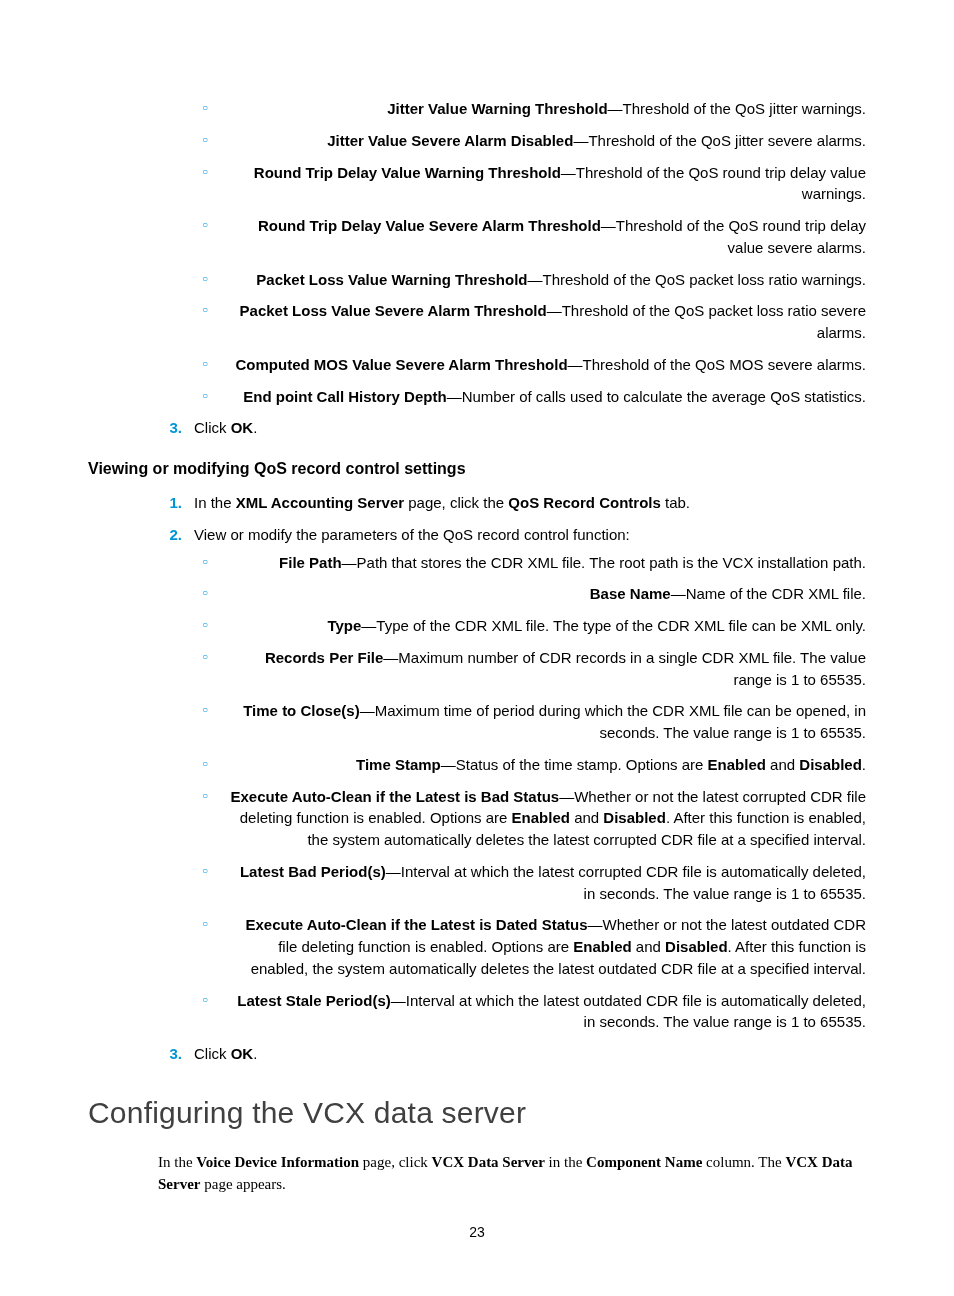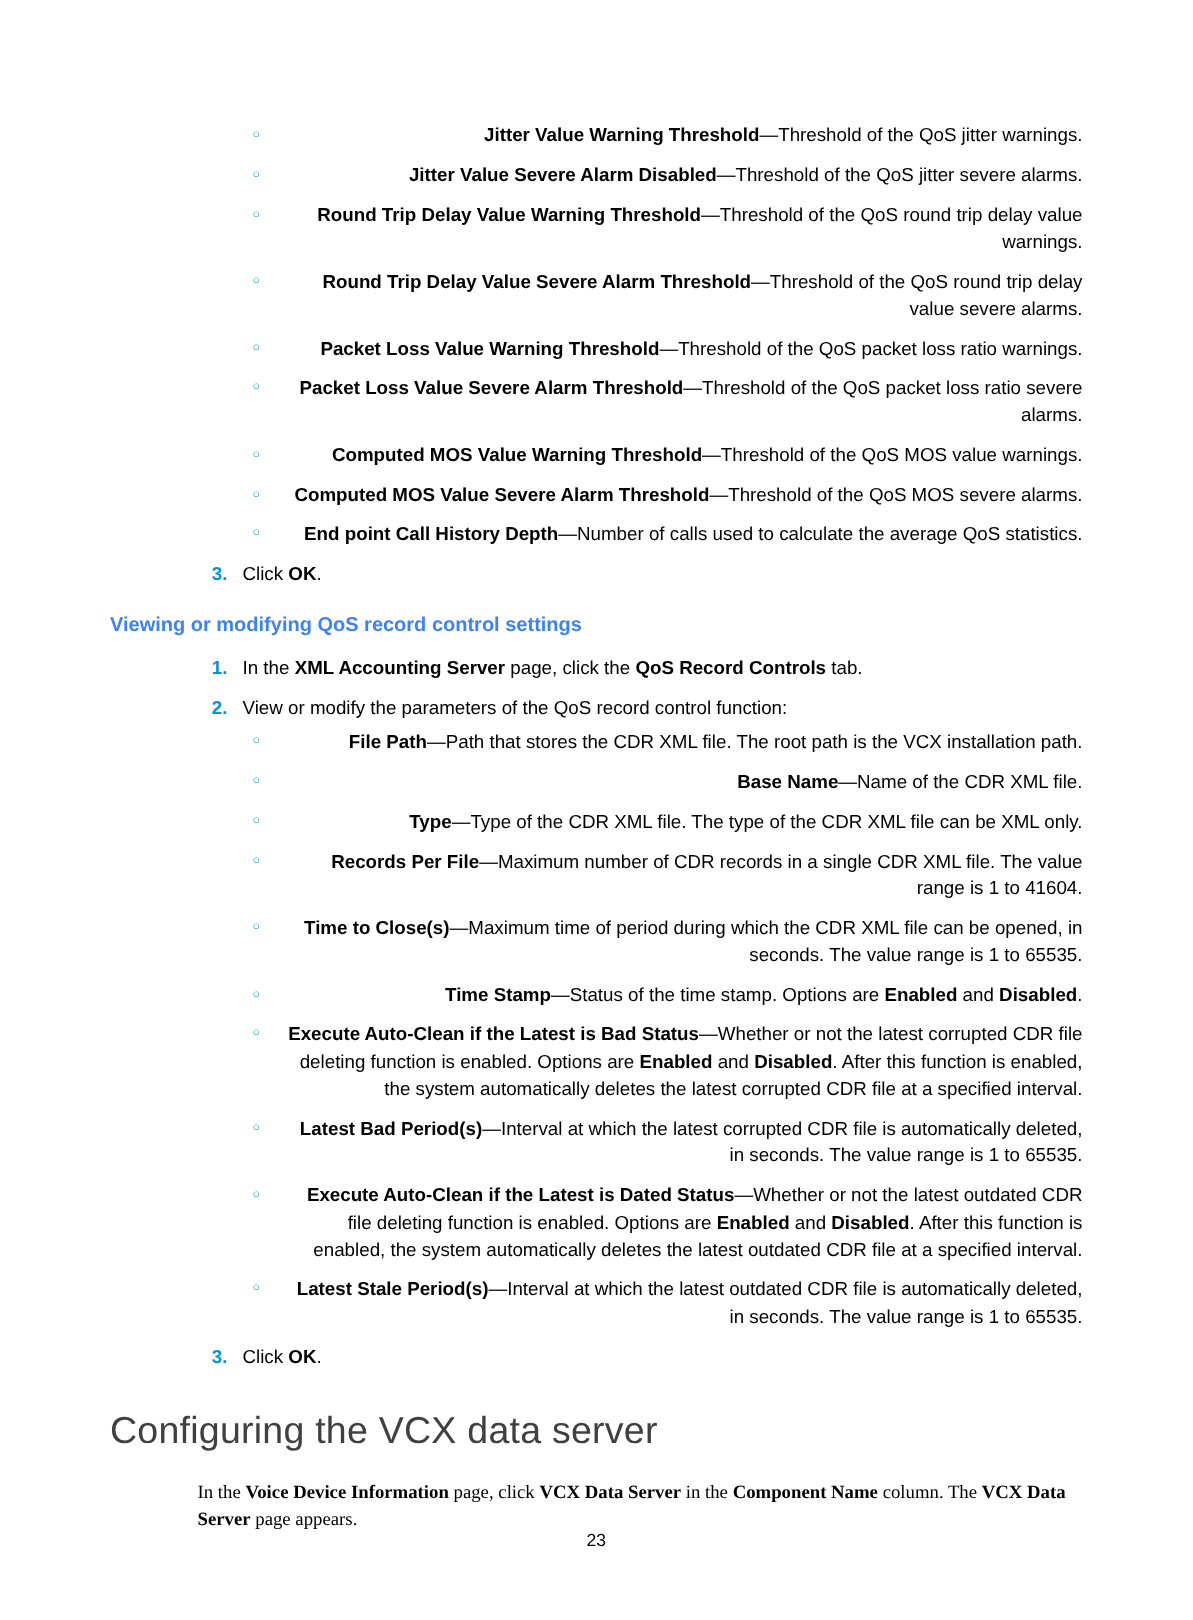--- a/index.html
+++ b/index.html
@@ -57,21 +57,21 @@
     position: absolute;
     left: 8px;
     top: 3px;
     font-size: 10px;
     color: #0096d6;
   }
   .bold { font-weight: bold; }
   h3.subheading {
     font-size: 16px;
     font-weight: bold;
-    color: #3b82f6;
+    color: #000000;
     margin: 18px 0 12px -70px;
   }
   h1.heading {
     font-size: 30px;
     font-weight: 300;
     color: #404040;
     margin: 26px 0 18px -70px;
     letter-spacing: 0.2px;
   }
   .para {
@@ -94,21 +94,20 @@
 
   <ol class="numlist">
     <li>
       <ul class="sublist" id="sublistA">
           <li><span class="bold">Jitter Value Warning Threshold</span><span>—Threshold of the QoS jitter warnings.</span></li>
           <li><span class="bold">Jitter Value Severe Alarm Disabled</span><span>—Threshold of the QoS jitter severe alarms.</span></li>
           <li><span class="bold">Round Trip Delay Value Warning Threshold</span><span>—Threshold of the QoS round trip delay value warnings.</span></li>
           <li><span class="bold">Round Trip Delay Value Severe Alarm Threshold</span><span>—Threshold of the QoS round trip delay value severe alarms.</span></li>
           <li><span class="bold">Packet Loss Value Warning Threshold</span><span>—Threshold of the QoS packet loss ratio warnings.</span></li>
           <li><span class="bold">Packet Loss Value Severe Alarm Threshold</span><span>—Threshold of the QoS packet loss ratio severe alarms.</span></li>
-          <li><span class="bold">Computed MOS Value Warning Threshold</span><span>—Threshold of the QoS MOS value warnings.</span></li>
           <li><span class="bold">Computed MOS Value Severe Alarm Threshold</span><span>—Threshold of the QoS MOS severe alarms.</span></li>
           <li><span class="bold">End point Call History Depth</span><span>—Number of calls used to calculate the average QoS statistics.</span></li>
         </ul>
     </li>
     <li>
       <span class="num">3.</span>
       <span>
         <span>Click </span><span class="bold">OK</span><span>.</span>
       </span>
     </li>
@@ -124,21 +123,21 @@
       </span>
     </li>
     <li>
       <span class="num">2.</span>
       <span>View or modify the parameters of the QoS record control function:</span>
       <ul class="sublist" id="sublistB">
 
         <li><span class="bold">File Path</span><span>—Path that stores the CDR XML file. The root path is the VCX installation path.</span></li>
           <li><span class="bold">Base Name</span><span>—Name of the CDR XML file.</span></li>
           <li><span class="bold">Type</span><span>—Type of the CDR XML file. The type of the CDR XML file can be XML only.</span></li>
-          <li><span class="bold">Records Per File</span><span>—Maximum number of CDR records in a single CDR XML file. The value range is 1 to 41604.</span></li>
+          <li><span class="bold">Records Per File</span><span>—Maximum number of CDR records in a single CDR XML file. The value range is 1 to 65535.</span></li>
           <li><span class="bold">Time to Close(s)</span><span>—Maximum time of period during which the CDR XML file can be opened, in seconds. The value range is 1 to 65535.</span></li>
           <li>
           <span class="bold">Time Stamp</span><span>—Status of the time stamp. Options are </span><span class="bold">Enabled</span><span> and </span><span class="bold">Disabled</span><span>.</span>
         </li>
         <li>
           <span class="bold">Execute Auto-Clean if the Latest is Bad Status</span><span>—Whether or not the latest corrupted CDR file deleting function is enabled. Options are </span><span class="bold">Enabled</span><span> and </span><span class="bold">Disabled</span><span>. After this function is enabled, the system automatically deletes the latest corrupted CDR file at a specified interval.</span>
         </li>
         <li>
           <span class="bold">Latest Bad Period(s)</span><span>—Interval at which the latest corrupted CDR file is automatically deleted, in seconds. The value range is 1 to 65535.</span>
         </li>

